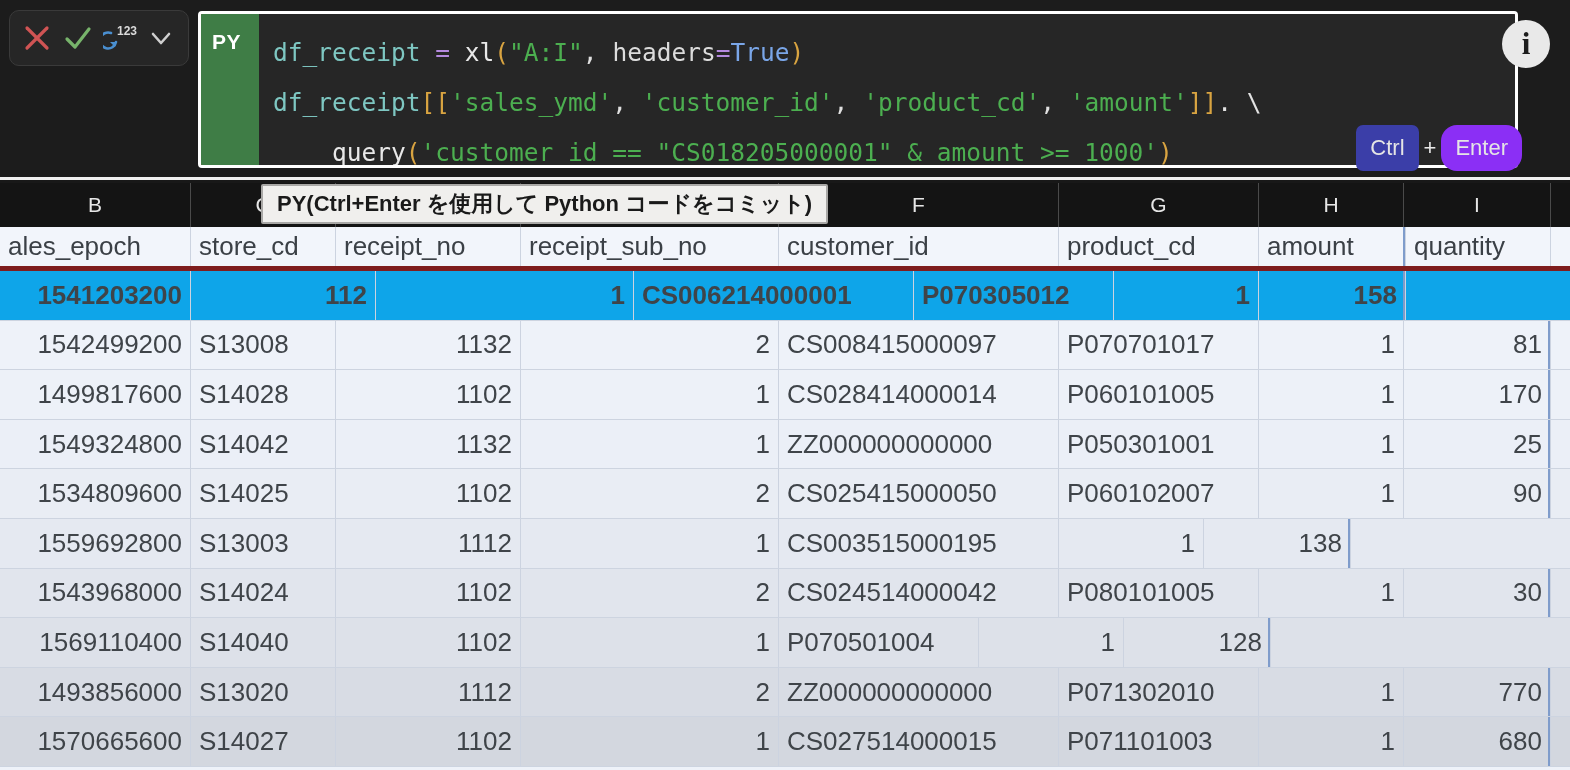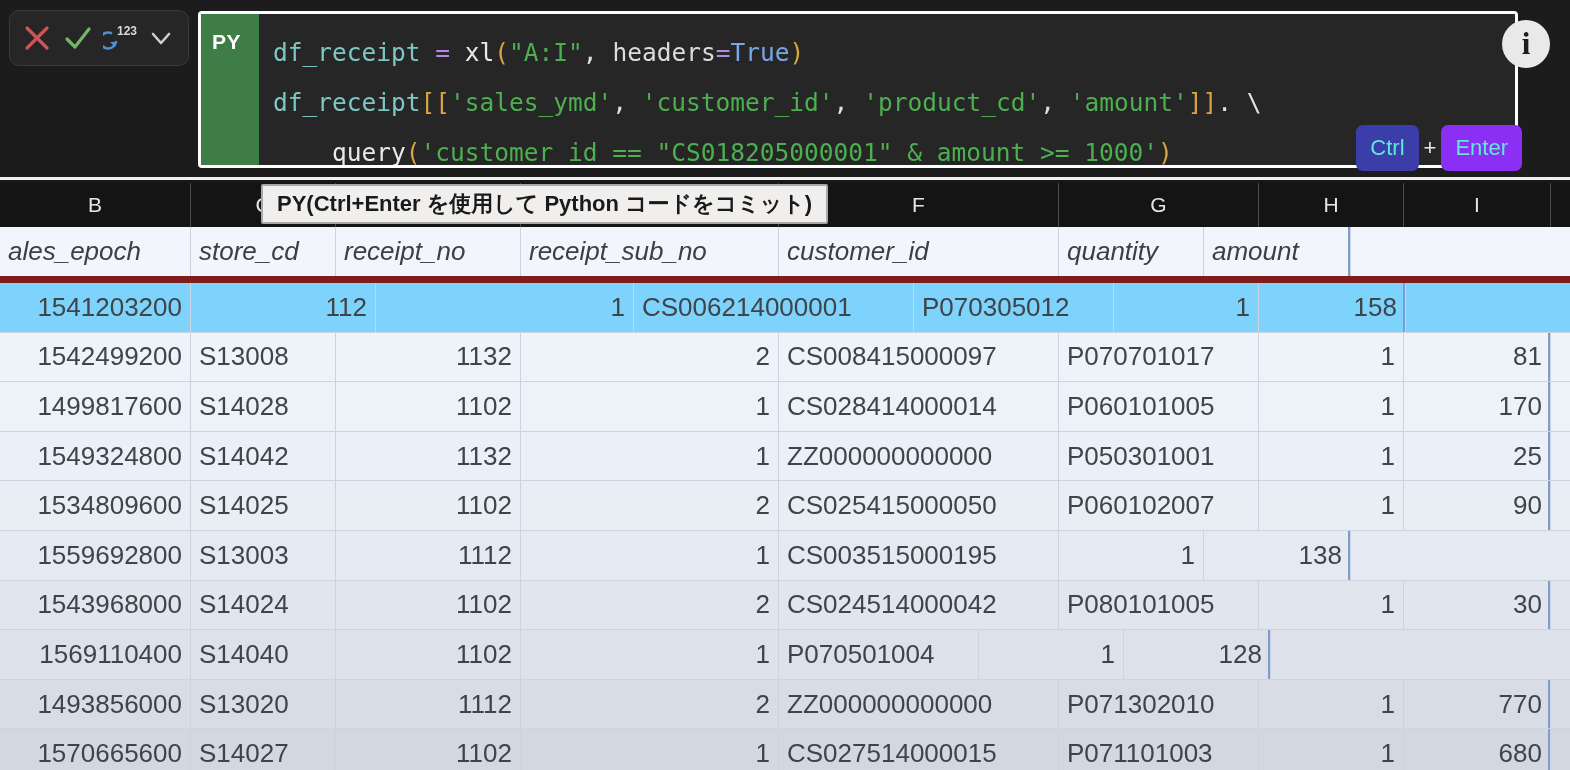--- a/index.html
+++ b/index.html
@@ -105,26 +105,26 @@
     align-items: center;
     gap: 5px;
     z-index: 5;
   }
   .kbd {
     display: inline-flex;
     align-items: center; justify-content: center;
     height: 46px;
     padding: 0 14px;
     border-radius: 7px;
-    color: #5eead4;
+    color: #e5e5e5;
     font-size: 22px;
     font-family: "Liberation Sans", sans-serif;
   }
   .kbd-ctrl  { background: #3b3ea8; }
-  .kbd-enter { background: #8b2ff5; }
+  .kbd-enter { background: #8b2ff5; border-radius: 16px; }
   .kbd-plus  { color: #e8e8e8; font-size: 22px; }
 
   
   #info-icon {
     position: absolute;
     right: 20px; top: 20px;
     width: 48px; height: 48px;
     border-radius: 50%;
     background: #e9e9e9;
     display: flex; align-items: center; justify-content: center;
@@ -186,23 +186,22 @@
     background: #eef2f9;
     overflow: hidden;
   }
   .grid-row {
     display: flex;
     height: 49.6px;
     align-items: center;
     border-bottom: 1px solid #cdd4e0;
   }
   .grid-row.header-row {
-    height: 56px;
-    border-bottom: 7px solid #7f1d1d;
-    font-style: italic;
+    height: 44px;
+    border-bottom: 5px solid #7f1d1d;
   }
   .cell {
     height: 100%;
     display: flex;
     align-items: center;
     border-right: 1px solid #ccd3e0;
     color: #3f4449;
     font-size: 26px;
     padding: 0 8px;
     font-family: "Liberation Sans", sans-serif;
@@ -222,21 +221,21 @@
   .c-prod  { width: 200px; }
   .c-qty   { width: 145px; }
   .c-amt   { width: 147px; }
   .c-tail  { width: 19px; border-right: none; }
 
   
   .sel-edge { box-shadow: inset -2px 0 0 0 #7f9ccb; }
 
   
   #grid .grid-row:nth-child(1)  { background: #f2f5fb; }
-  #grid .grid-row:nth-child(2)  { background: #7dd3fc; }
+  #grid .grid-row:nth-child(2)  { background: #0ea5e9; font-weight: bold; }
   #grid .grid-row:nth-child(3)  { background: #eef2f9; }
   #grid .grid-row:nth-child(4)  { background: #edf1f8; }
   #grid .grid-row:nth-child(5)  { background: #ebeff7; }
   #grid .grid-row:nth-child(6)  { background: #e9edf4; }
   #grid .grid-row:nth-child(7)  { background: #e5e9f1; }
   #grid .grid-row:nth-child(8)  { background: #e1e5ed; }
   #grid .grid-row:nth-child(9)  { background: #dde1e9; }
   #grid .grid-row:nth-child(10) { background: #d8dce4; }
   #grid .grid-row:nth-child(11) { background: #d3d7df; }
   #grid .grid-row:nth-child(12) { background: #cfd3da; }
@@ -308,22 +307,23 @@
     <span>PY(Ctrl+Enter を使用して Python コードをコミット)</span>
   </div>
 
   <div id="grid">
       <div class="grid-row header-row">
         <div class="cell c-sales txt">ales_epoch</div>
         <div class="cell c-store txt">store_cd</div>
         <div class="cell c-rno txt">receipt_no</div>
         <div class="cell c-rsub txt">receipt_sub_no</div>
         <div class="cell c-cust txt">customer_id</div>
+        <div class="cell c-prod txt">product_cd</div>
+        <div class="cell c-amt txt sel-edge">amount</div>
         <div class="cell c-qty txt">quantity</div>
-        <div class="cell c-amt txt sel-edge">amount</div>
         <div class="cell c-tail"></div>
       </div>
       <div class="grid-row">
         <div class="cell c-sales num">1541203200</div>
         <div class="cell c-rno num">112</div>
         <div class="cell c-rsub num">1</div>
         <div class="cell c-cust txt">CS006214000001</div>
         <div class="cell c-prod txt">P070305012</div>
         <div class="cell c-qty num">1</div>
         <div class="cell c-amt num sel-edge">158</div>

